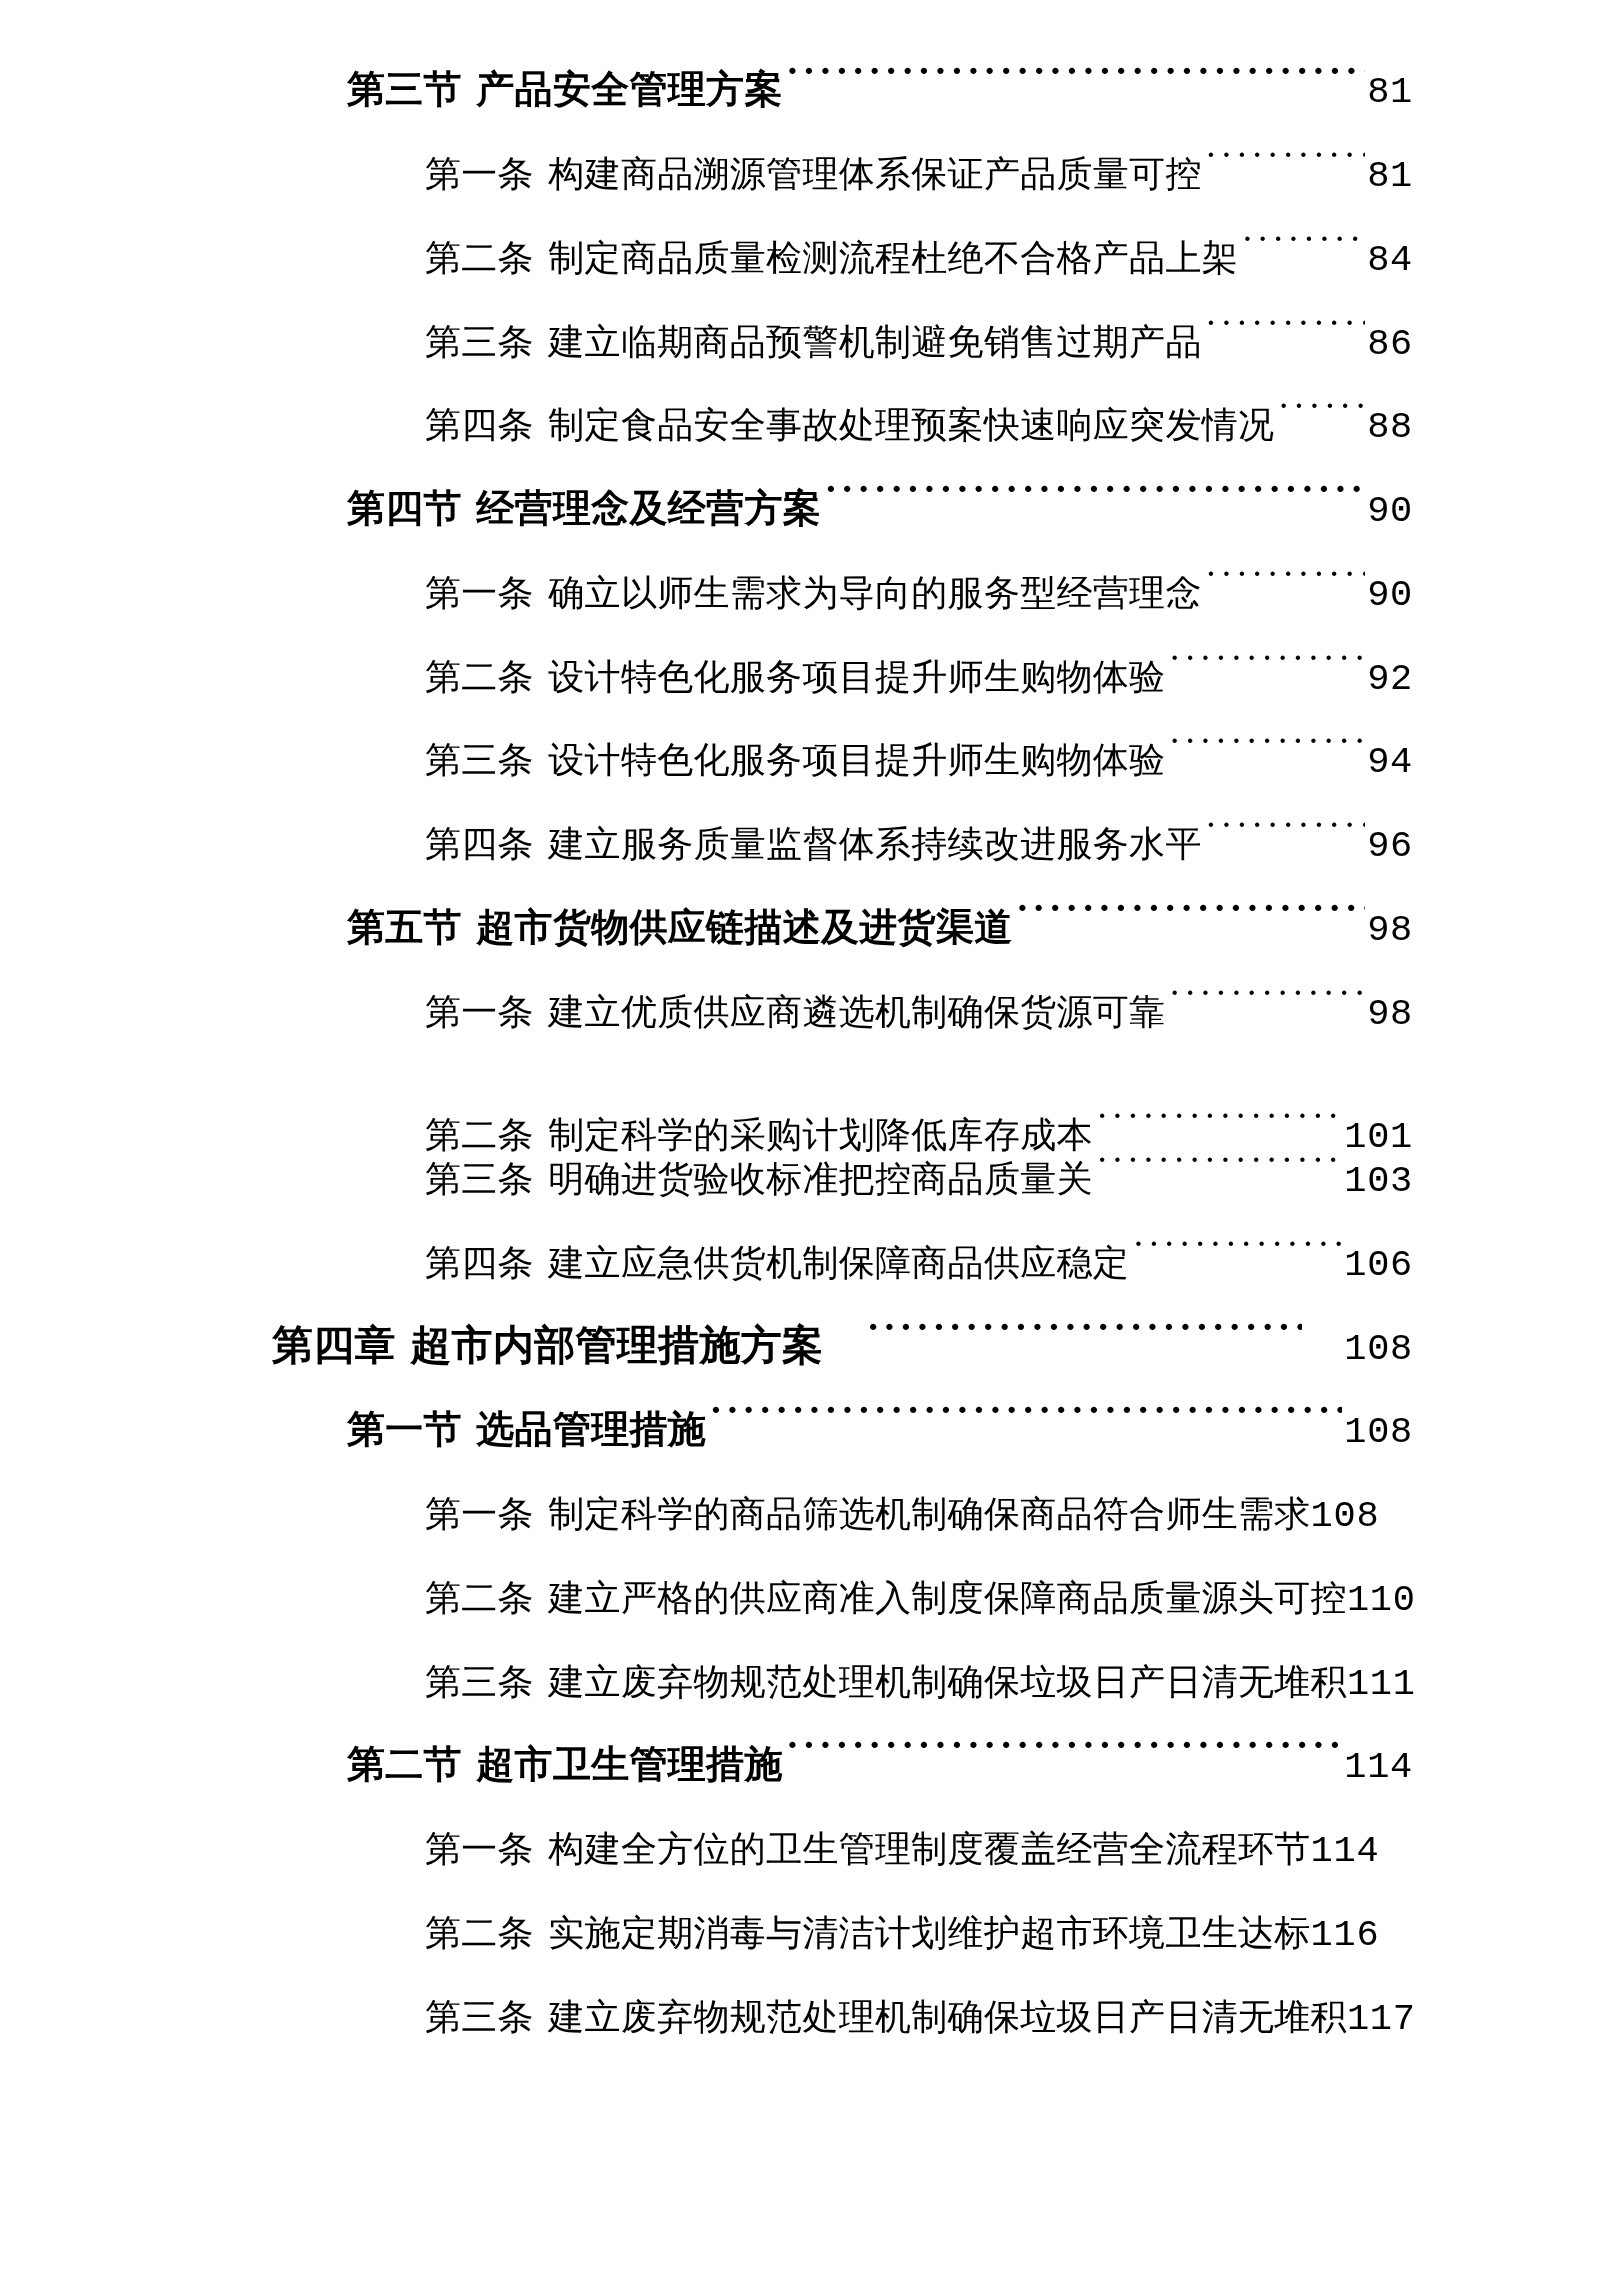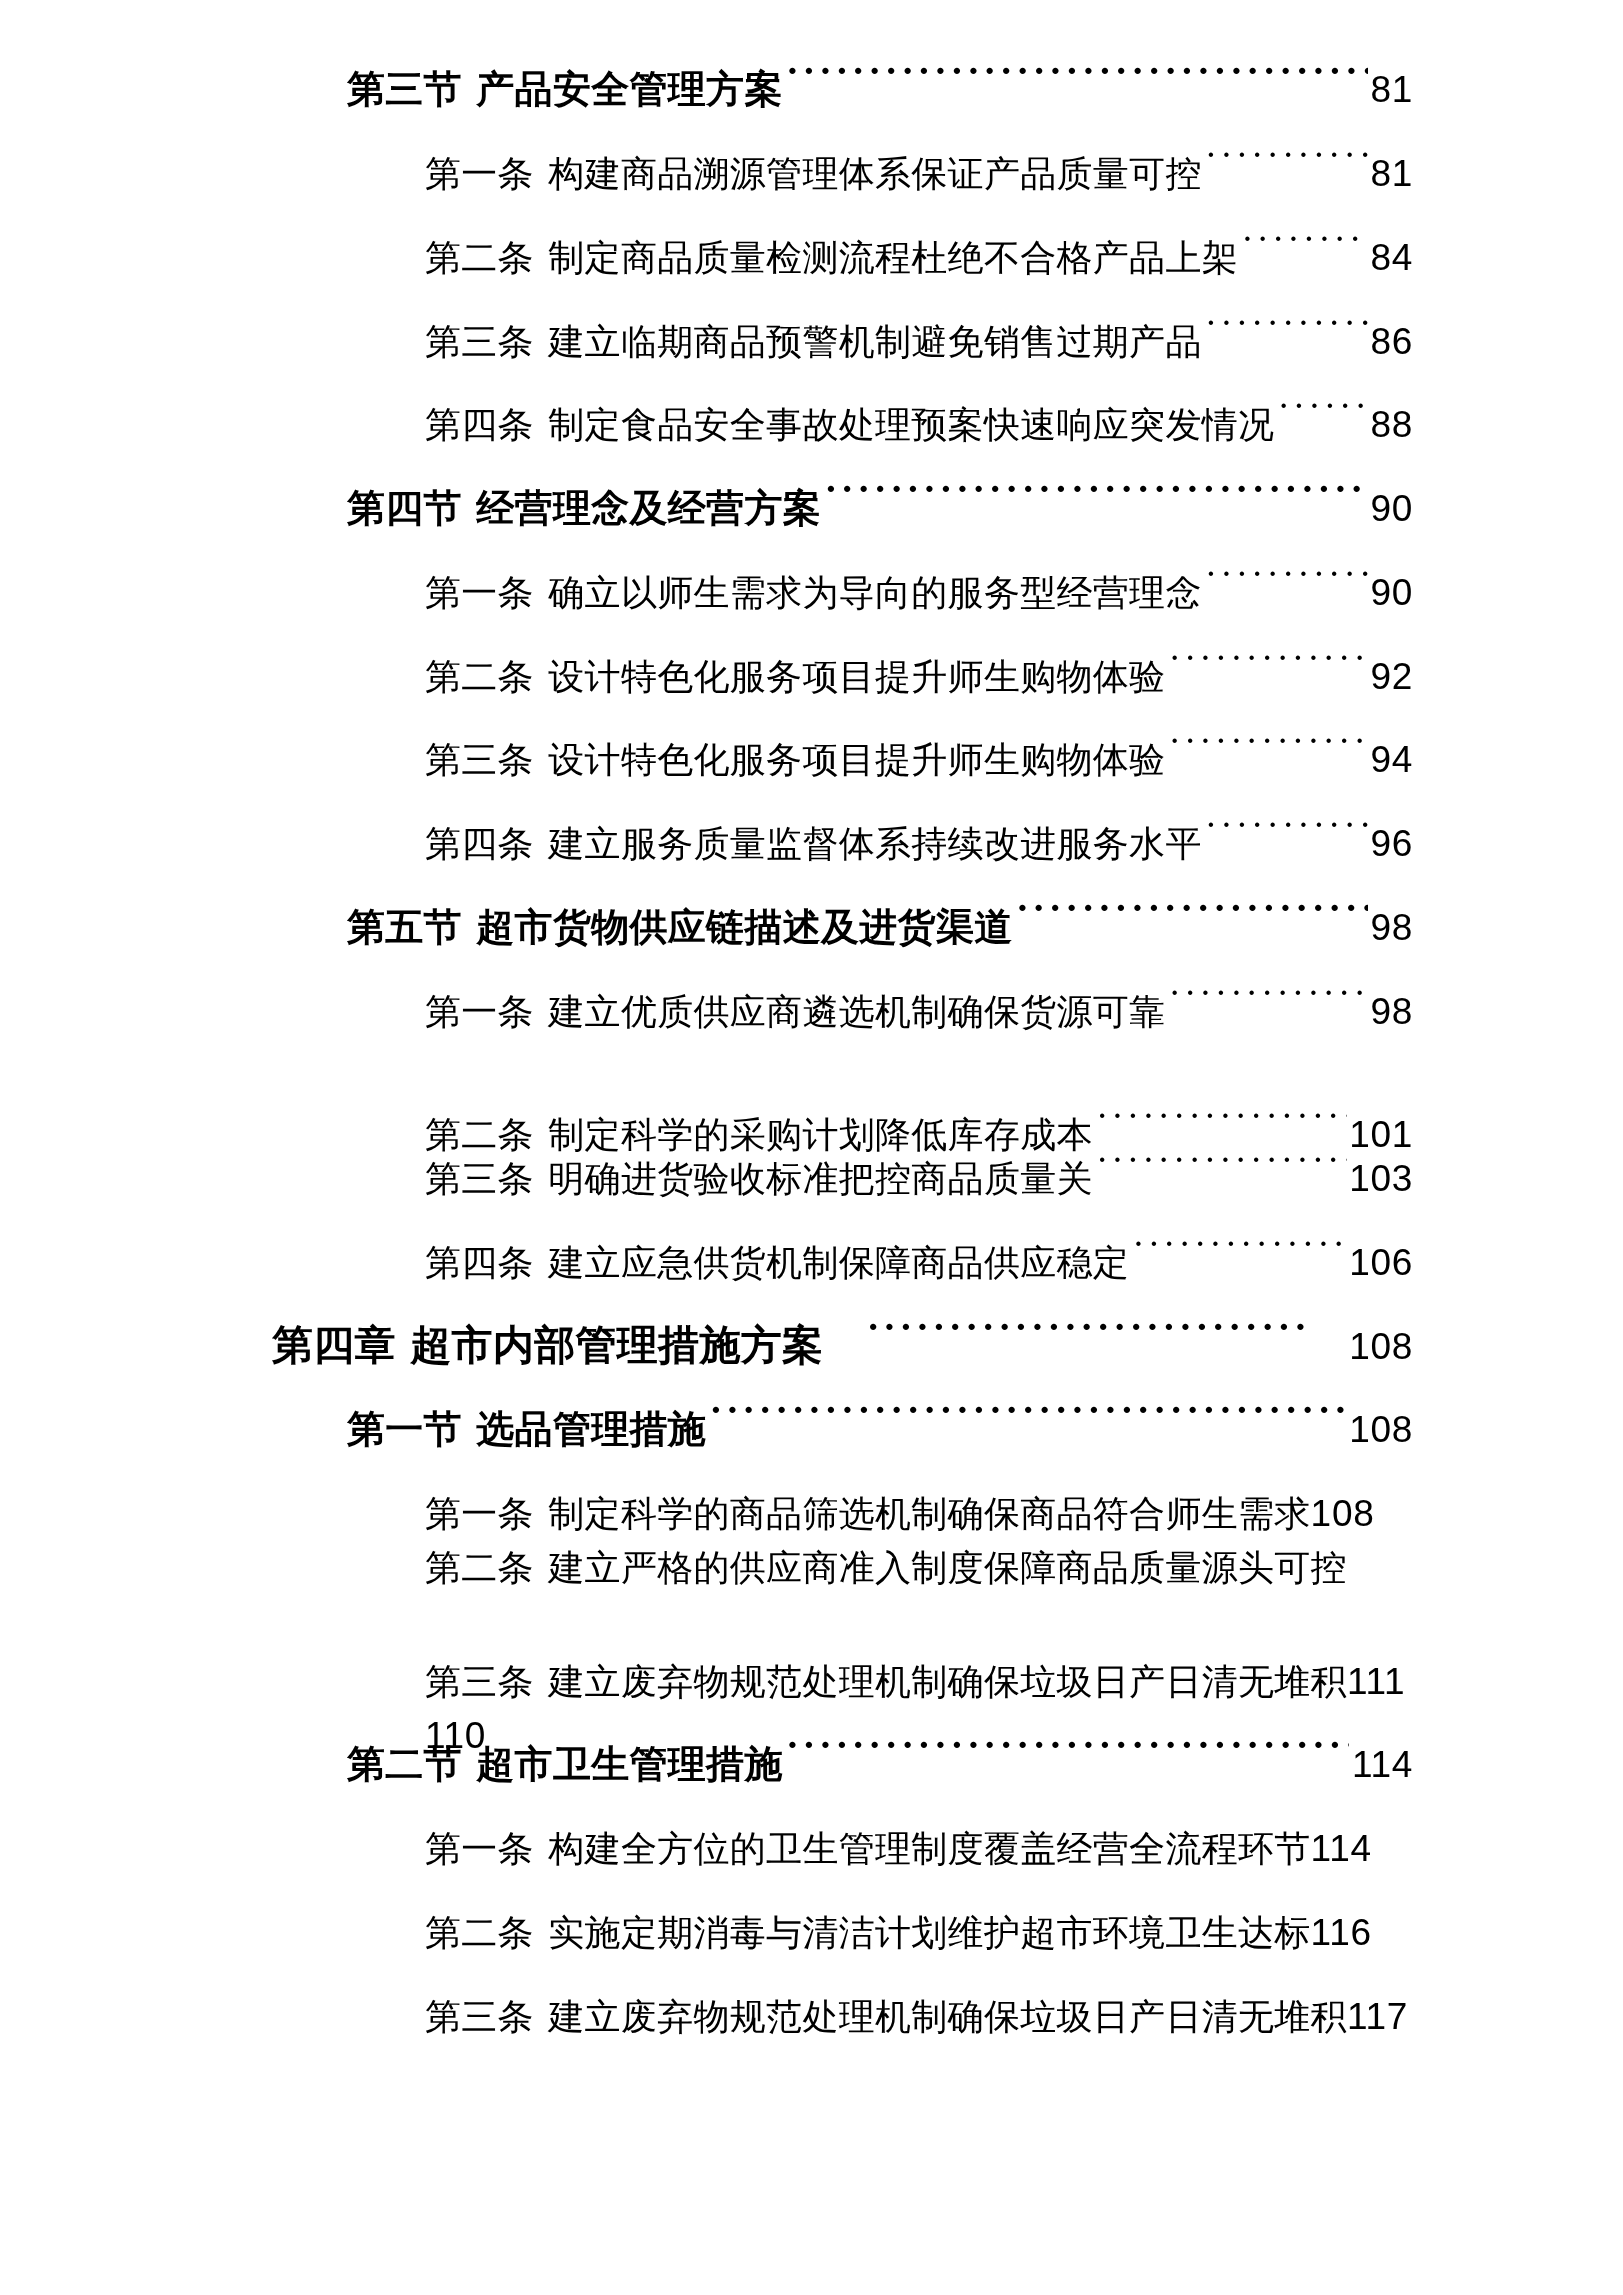--- a/index.html
+++ b/index.html
@@ -82,21 +82,21 @@
     line-height: 1;
     letter-spacing: 4.6px;
     white-space: nowrap;
     overflow: hidden;
     color: #000;
   }
 
   .page-num {
     flex: 0 0 auto;
     text-align: center;
-    font-family: Liberation Sans, sans-serif;
+    font-family: Liberation Mono, monospace;
     font-weight: 400;
     font-size: 37px;
     letter-spacing: 0.7px;
   }
 
   
   .tight .leader { flex: 0 0 auto; width: 0; margin: 0; }
   .tight .page-num { margin-left: 0; }
 </style>
 </head>
@@ -220,21 +220,21 @@
       <span class="leader">
         <span class="dots">.........................................................................................</span>
       </span>
       <span class="page-num">108</span>
     </div>
     <div class="toc-line lvl-article tight" style="top: 1442px;">
       <span class="entry-title"><span class="num">第一条</span><span class="gap"></span><span class="txt">制定科学的商品筛选机制确保商品符合师生需求</span></span>
       <span class="leader none"></span>
       <span class="page-num">108</span>
     </div>
-    <div class="toc-line lvl-article tight" style="top: 1526px; flex-direction: column;">
+    <div class="toc-line lvl-article tight" style="top: 1526px;">
       <span class="entry-title"><span class="num">第二条</span><span class="gap"></span><span class="txt">建立严格的供应商准入制度保障商品质量源头可控</span></span>
       <span class="leader none"></span>
       <span class="page-num">110</span>
     </div>
     <div class="toc-line lvl-article tight" style="top: 1610px;">
       <span class="entry-title"><span class="num">第三条</span><span class="gap"></span><span class="txt">建立废弃物规范处理机制确保垃圾日产日清无堆积</span></span>
       <span class="leader none"></span>
       <span class="page-num">111</span>
     </div>
     <div class="toc-line lvl-section" style="top: 1693px;">

